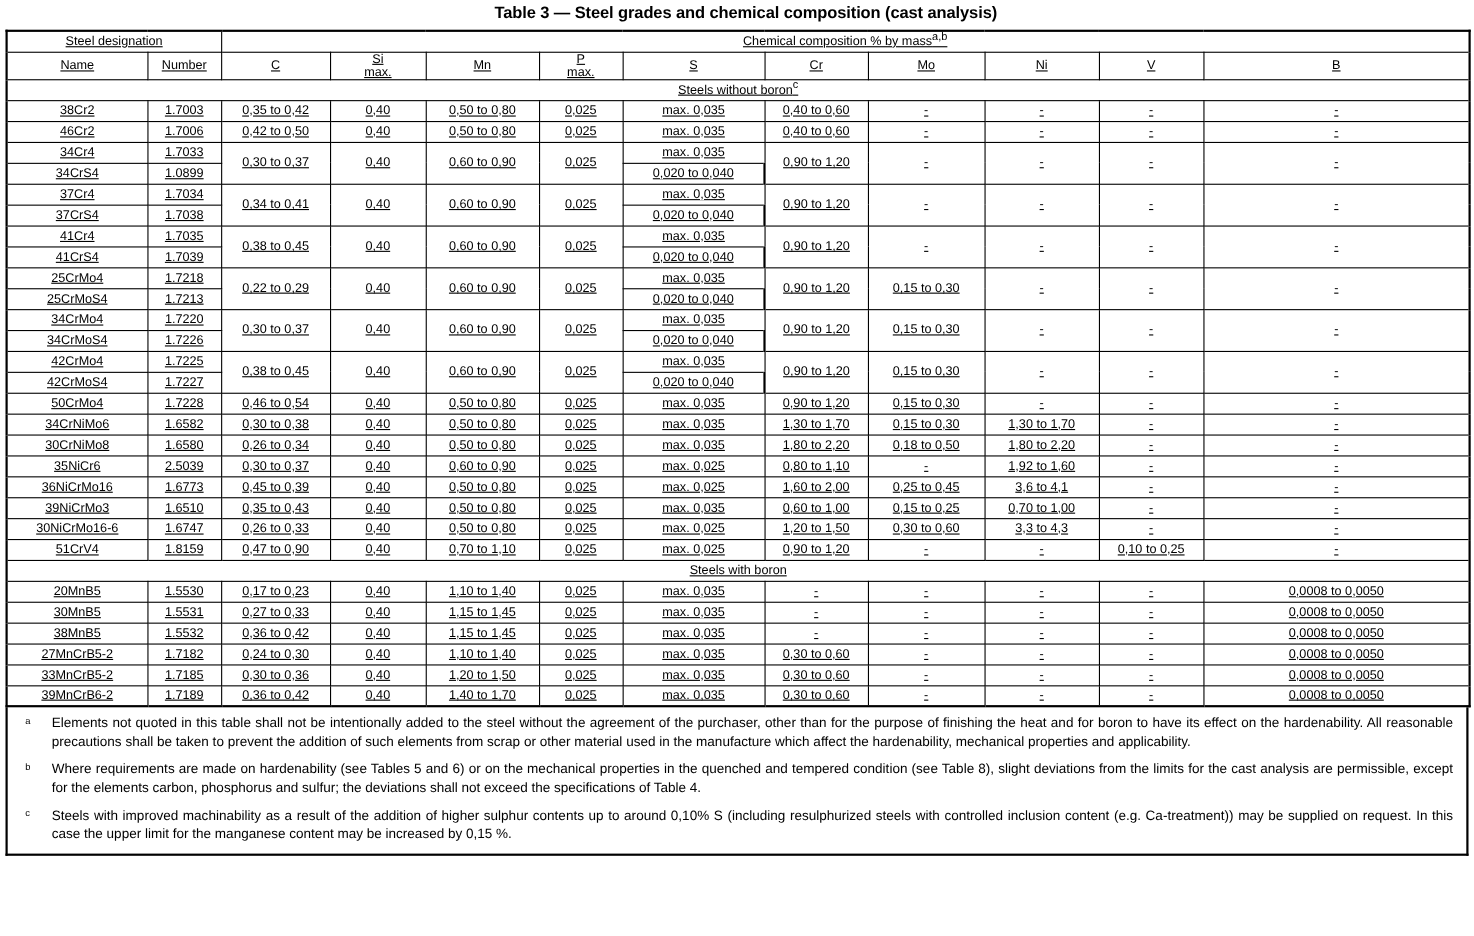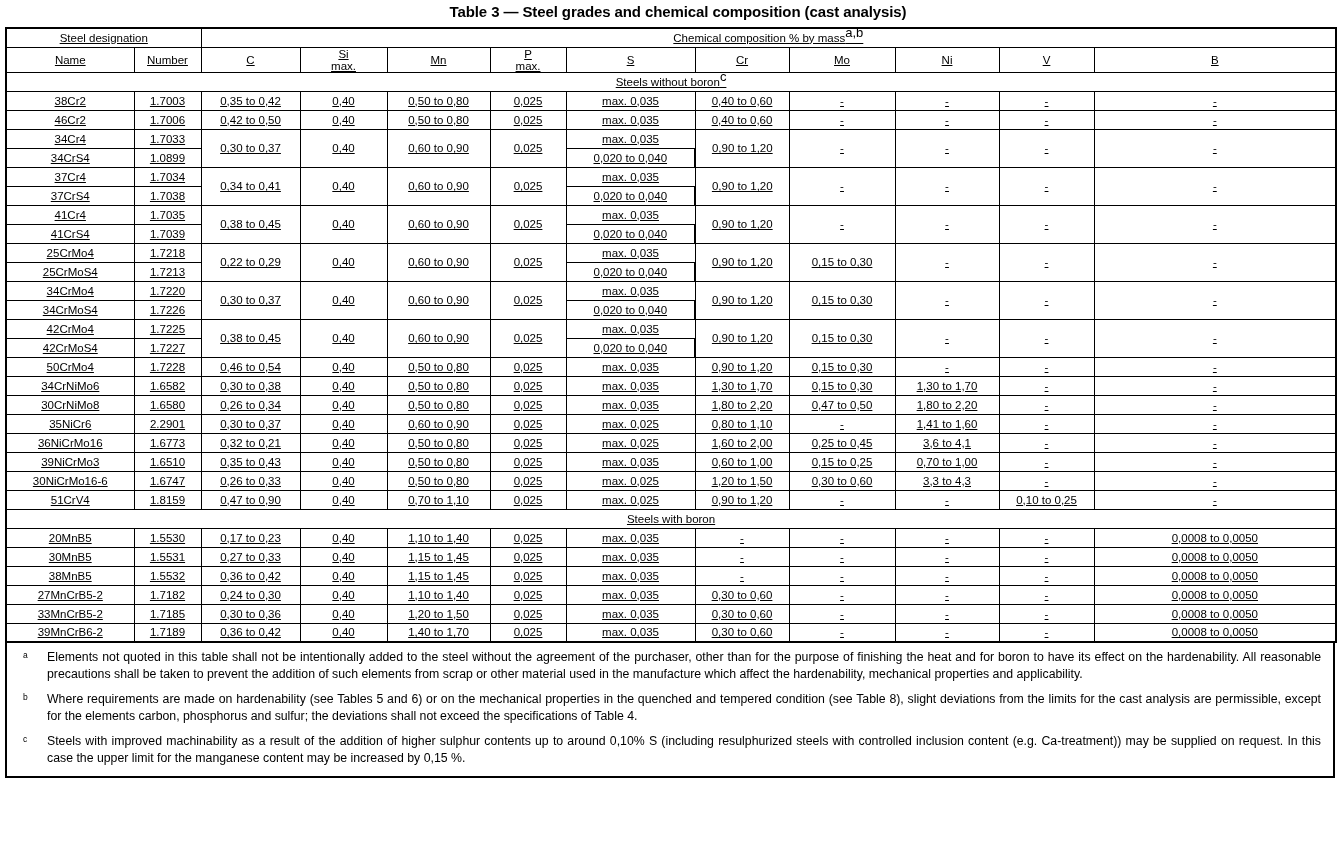--- a/index.html
+++ b/index.html
@@ -64,21 +64,21 @@
   .hdr-chem {
     text-align: center;
     vertical-align: top;
     padding-top: 3px;
     height: 21px;
   }
   .hdr-el {
     height: 40px;
   }
   .sup {
-    font-size: 13px;
+    font-size: 10px;
     vertical-align: super;
     line-height: 0;
   }
   .section-row td {
     text-align: left;
     height: 18px;
   }
   .section-label {
     padding-left: 30px;
   }
@@ -332,43 +332,43 @@
         </tr>
         <tr>
           <td class="nm outer-l">30CrNiMo8</td>
           <td class="num">1.6580</td>
           <td>0,26 to 0,34</td>
           <td>0,40</td>
           <td>0,50 to 0,80</td>
           <td>0,025</td>
           <td>max. 0,035</td>
           <td>1,80 to 2,20</td>
-          <td>0,47 to 0,50</td>
+          <td>0,18 to 0,50</td>
           <td>1,80 to 2,20</td>
           <td>-</td>
           <td class="outer-r">-</td>
         </tr>
         <tr>
           <td class="nm outer-l">35NiCr6</td>
-          <td class="num">2.2901</td>
+          <td class="num">2.5039</td>
           <td>0,30 to 0,37</td>
           <td>0,40</td>
           <td>0,60 to 0,90</td>
           <td>0,025</td>
           <td>max. 0,025</td>
           <td>0,80 to 1,10</td>
           <td>-</td>
-          <td>1,41 to 1,60</td>
+          <td>1,92 to 1,60</td>
           <td>-</td>
           <td class="outer-r">-</td>
         </tr>
         <tr>
           <td class="nm outer-l">36NiCrMo16</td>
           <td class="num">1.6773</td>
-          <td>0,32 to 0,21</td>
+          <td>0,45 to 0,39</td>
           <td>0,40</td>
           <td>0,50 to 0,80</td>
           <td>0,025</td>
           <td>max. 0,025</td>
           <td>1,60 to 2,00</td>
           <td>0,25 to 0,45</td>
           <td>3,6 to 4,1</td>
           <td>-</td>
           <td class="outer-r">-</td>
         </tr>

